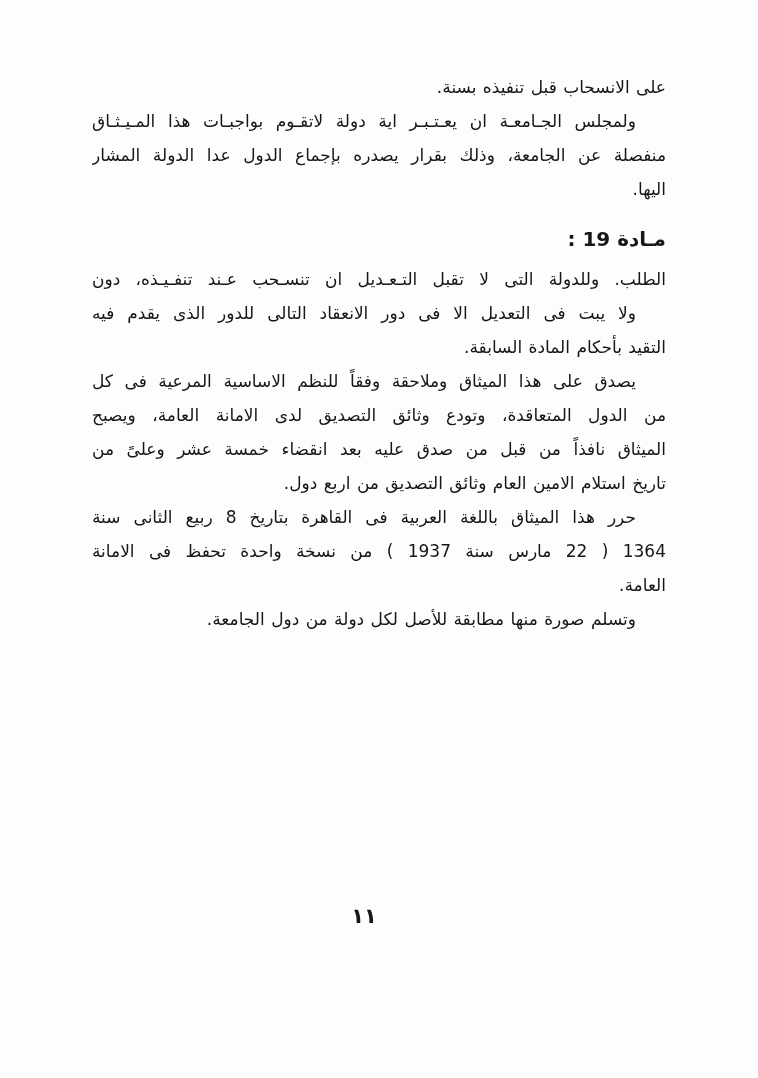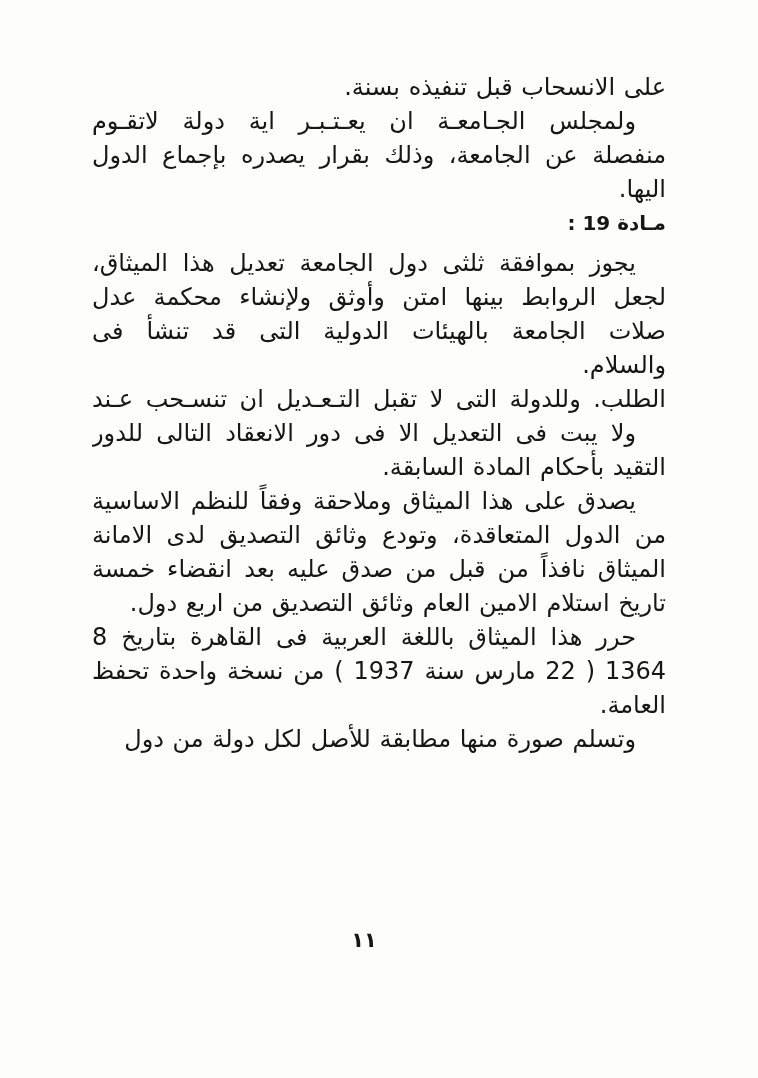--- a/index.html
+++ b/index.html
@@ -16,45 +16,45 @@
   }
   .page-text {
     position: absolute;
     top: 70px; right: 92px;
     width: 574px;
     direction: rtl;
     color: #161616;
   }
   .block { margin: 0; }
   .line {
-    font-size: 24px;
+    font-size: 17px;
     line-height: 34px;
     height: 34px;
     overflow: hidden;
     text-align: justify;
     text-align-last: justify;
     word-spacing: 1px;
   }
   .line.end {
     text-align: right;
     text-align-last: right;
   }
   .line.indent { padding-right: 30px; }
   .heading {
     font-size: 20px;
     font-weight: bold;
     line-height: 34px;
     height: 34px;
-    margin: 0 0 6px 0;
+    margin: 16px 0 6px 0;
     text-align: right;
     text-align-last: right;
   }
   .page-number {
     position: absolute;
-    top: 928px; left: 344px;
+    top: 904px; left: 344px;
     width: 40px;
     font-size: 21px;
     font-weight: bold;
     text-align: center;
     color: #161616;
     letter-spacing: 3px;
   }
 </style>
 </head>
 <body>
@@ -68,26 +68,20 @@
     </div>
 
     <div class="block">
       <div class="line indent">ولمجلس الجـامعـة ان يعـتـبـر اية دولة لاتقـوم بواجبـات هذا المـيـثـاق</div>
       <div class="line">منفصلة عن الجامعة، وذلك بقرار يصدره بإجماع الدول عدا الدولة المشار</div>
       <div class="line end">اليها.</div>
     </div>
 
     <div class="heading">مـادة 19 :</div>
 
-    <div class="block">
-      <div class="line indent">يجوز بموافقة ثلثى دول الجامعة تعديل هذا الميثاق، وعلى الخصوص</div>
-      <div class="line">لجعل الروابط بينها امتن وأوثق ولإنشاء محكمة عدل عربية ولتنظيم</div>
-      <div class="line">صلات الجامعة بالهيئات الدولية التى قد تنشأ فى المستقبل لكفالة الأمن</div>
-      <div class="line end">والسلام.</div>
-    </div>
 
     <div class="block">
       <div class="line">الطلب. وللدولة التى لا تقبل التـعـديل ان تنسـحب عـند تنفـيـذه، دون</div>
       <div class="line indent">ولا يبت فى التعديل الا فى دور الانعقاد التالى للدور الذى يقدم فيه</div>
       <div class="line end">التقيد بأحكام المادة السابقة.</div>
     </div>
 
 
     <div class="block">
       <div class="line indent">يصدق على هذا الميثاق وملاحقة وفقاً للنظم الاساسية المرعية فى كل</div>

